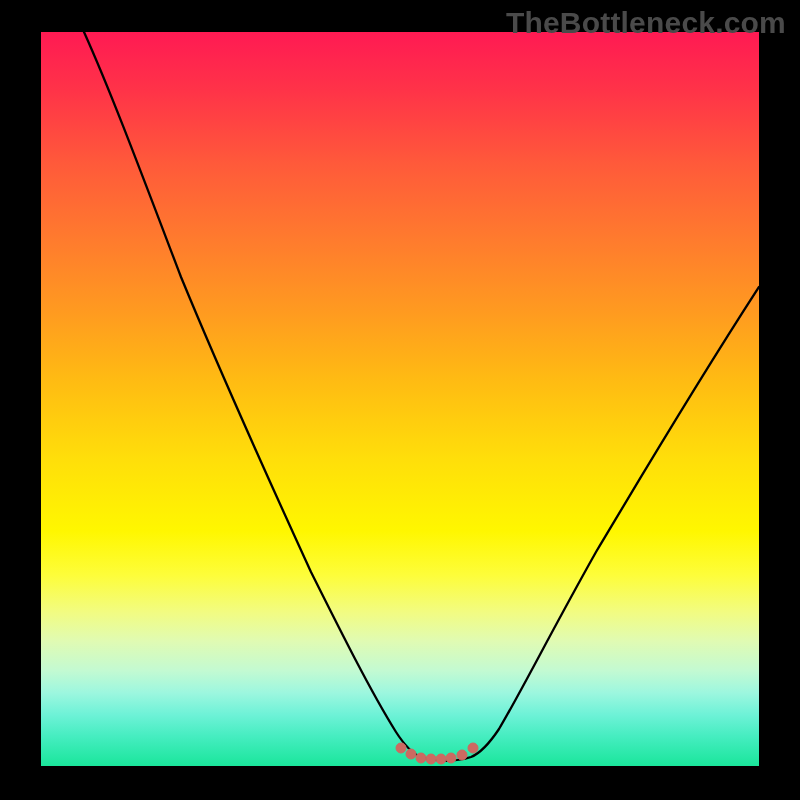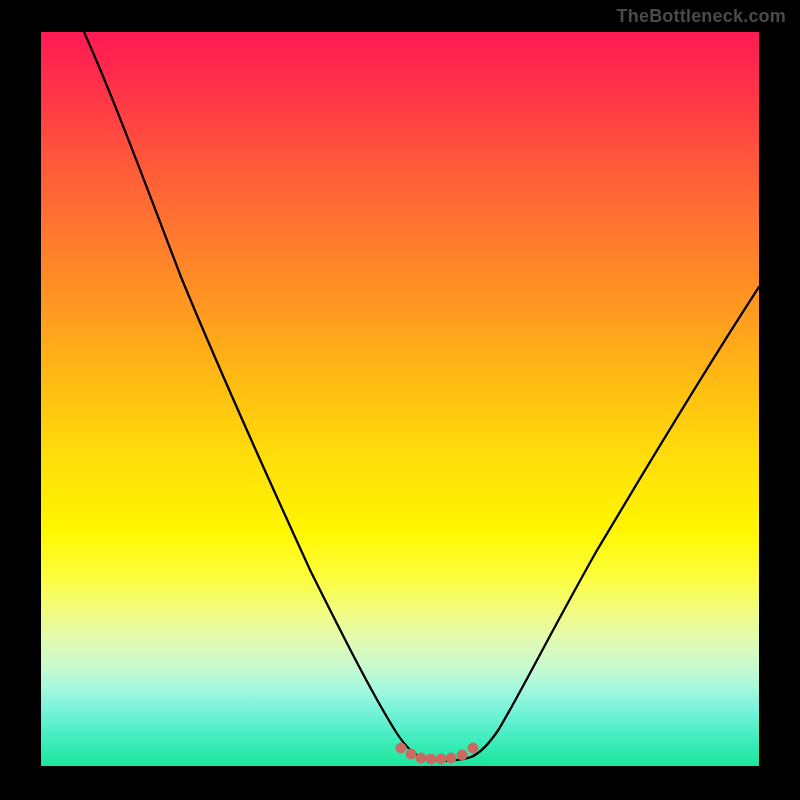--- a/index.html
+++ b/index.html
@@ -15,21 +15,21 @@
     position: relative;
     width: 800px;
     height: 800px;
     background: #000;
   }
   .watermark {
     position: absolute;
     top: 6px;
     right: 14px;
     color: #4a4a4a;
-    font-size: 18px;
+    font-size: 30px;
     font-weight: 600;
     letter-spacing: 0.2px;
     z-index: 5;
   }
   .plot {
     position: absolute;
     left: 41px;
     top: 32px;
     width: 718px;
     height: 734px;

